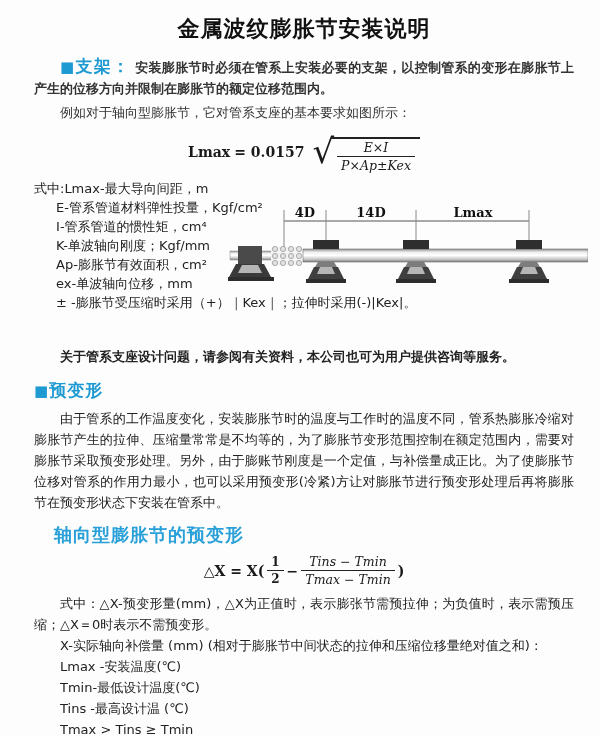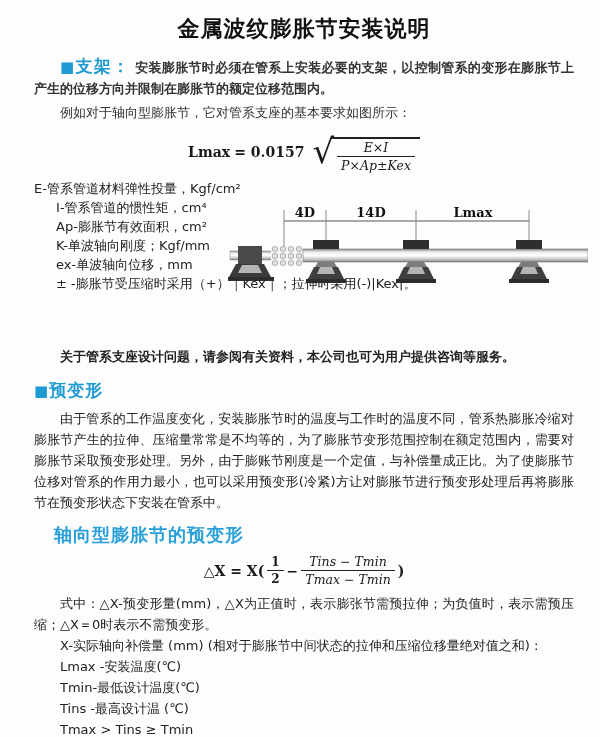--- a/index.html
+++ b/index.html
@@ -71,24 +71,25 @@
             <span class="num">E×I</span>
             <span class="den">P×Ap±Kex</span>
           </span>
         </span>
       </span>
     </span>
   </div>
 
   <div class="defs-region">
     <div class="defs">
+      <p>式中:Lmax-最大导向间距，m</p>
       <p>E-管系管道材料弹性投量，Kgf/cm²</p>
       <p>I-管系管道的惯性矩，cm⁴</p>
+      <p>K-单波轴向刚度；Kgf/mm</p>
       <p>Ap-膨胀节有效面积，cm²</p>
-      <p>K-单波轴向刚度；Kgf/mm</p>
       <p>ex-单波轴向位移，mm</p>
       <p>± -膨胀节受压缩时采用（+）｜Kex｜；拉伸时采用(-)|Kex|。</p>
     </div>
 
     <svg class="diagram" viewBox="0 0 360 96">
       <defs>
         <linearGradient id="pipeGrad" x1="0" y1="0" x2="0" y2="1">
           <stop offset="0" stop-color="#8f8f8f"></stop>
           <stop offset="0.25" stop-color="#efefef"></stop>
           <stop offset="0.5" stop-color="#ffffff"></stop>

